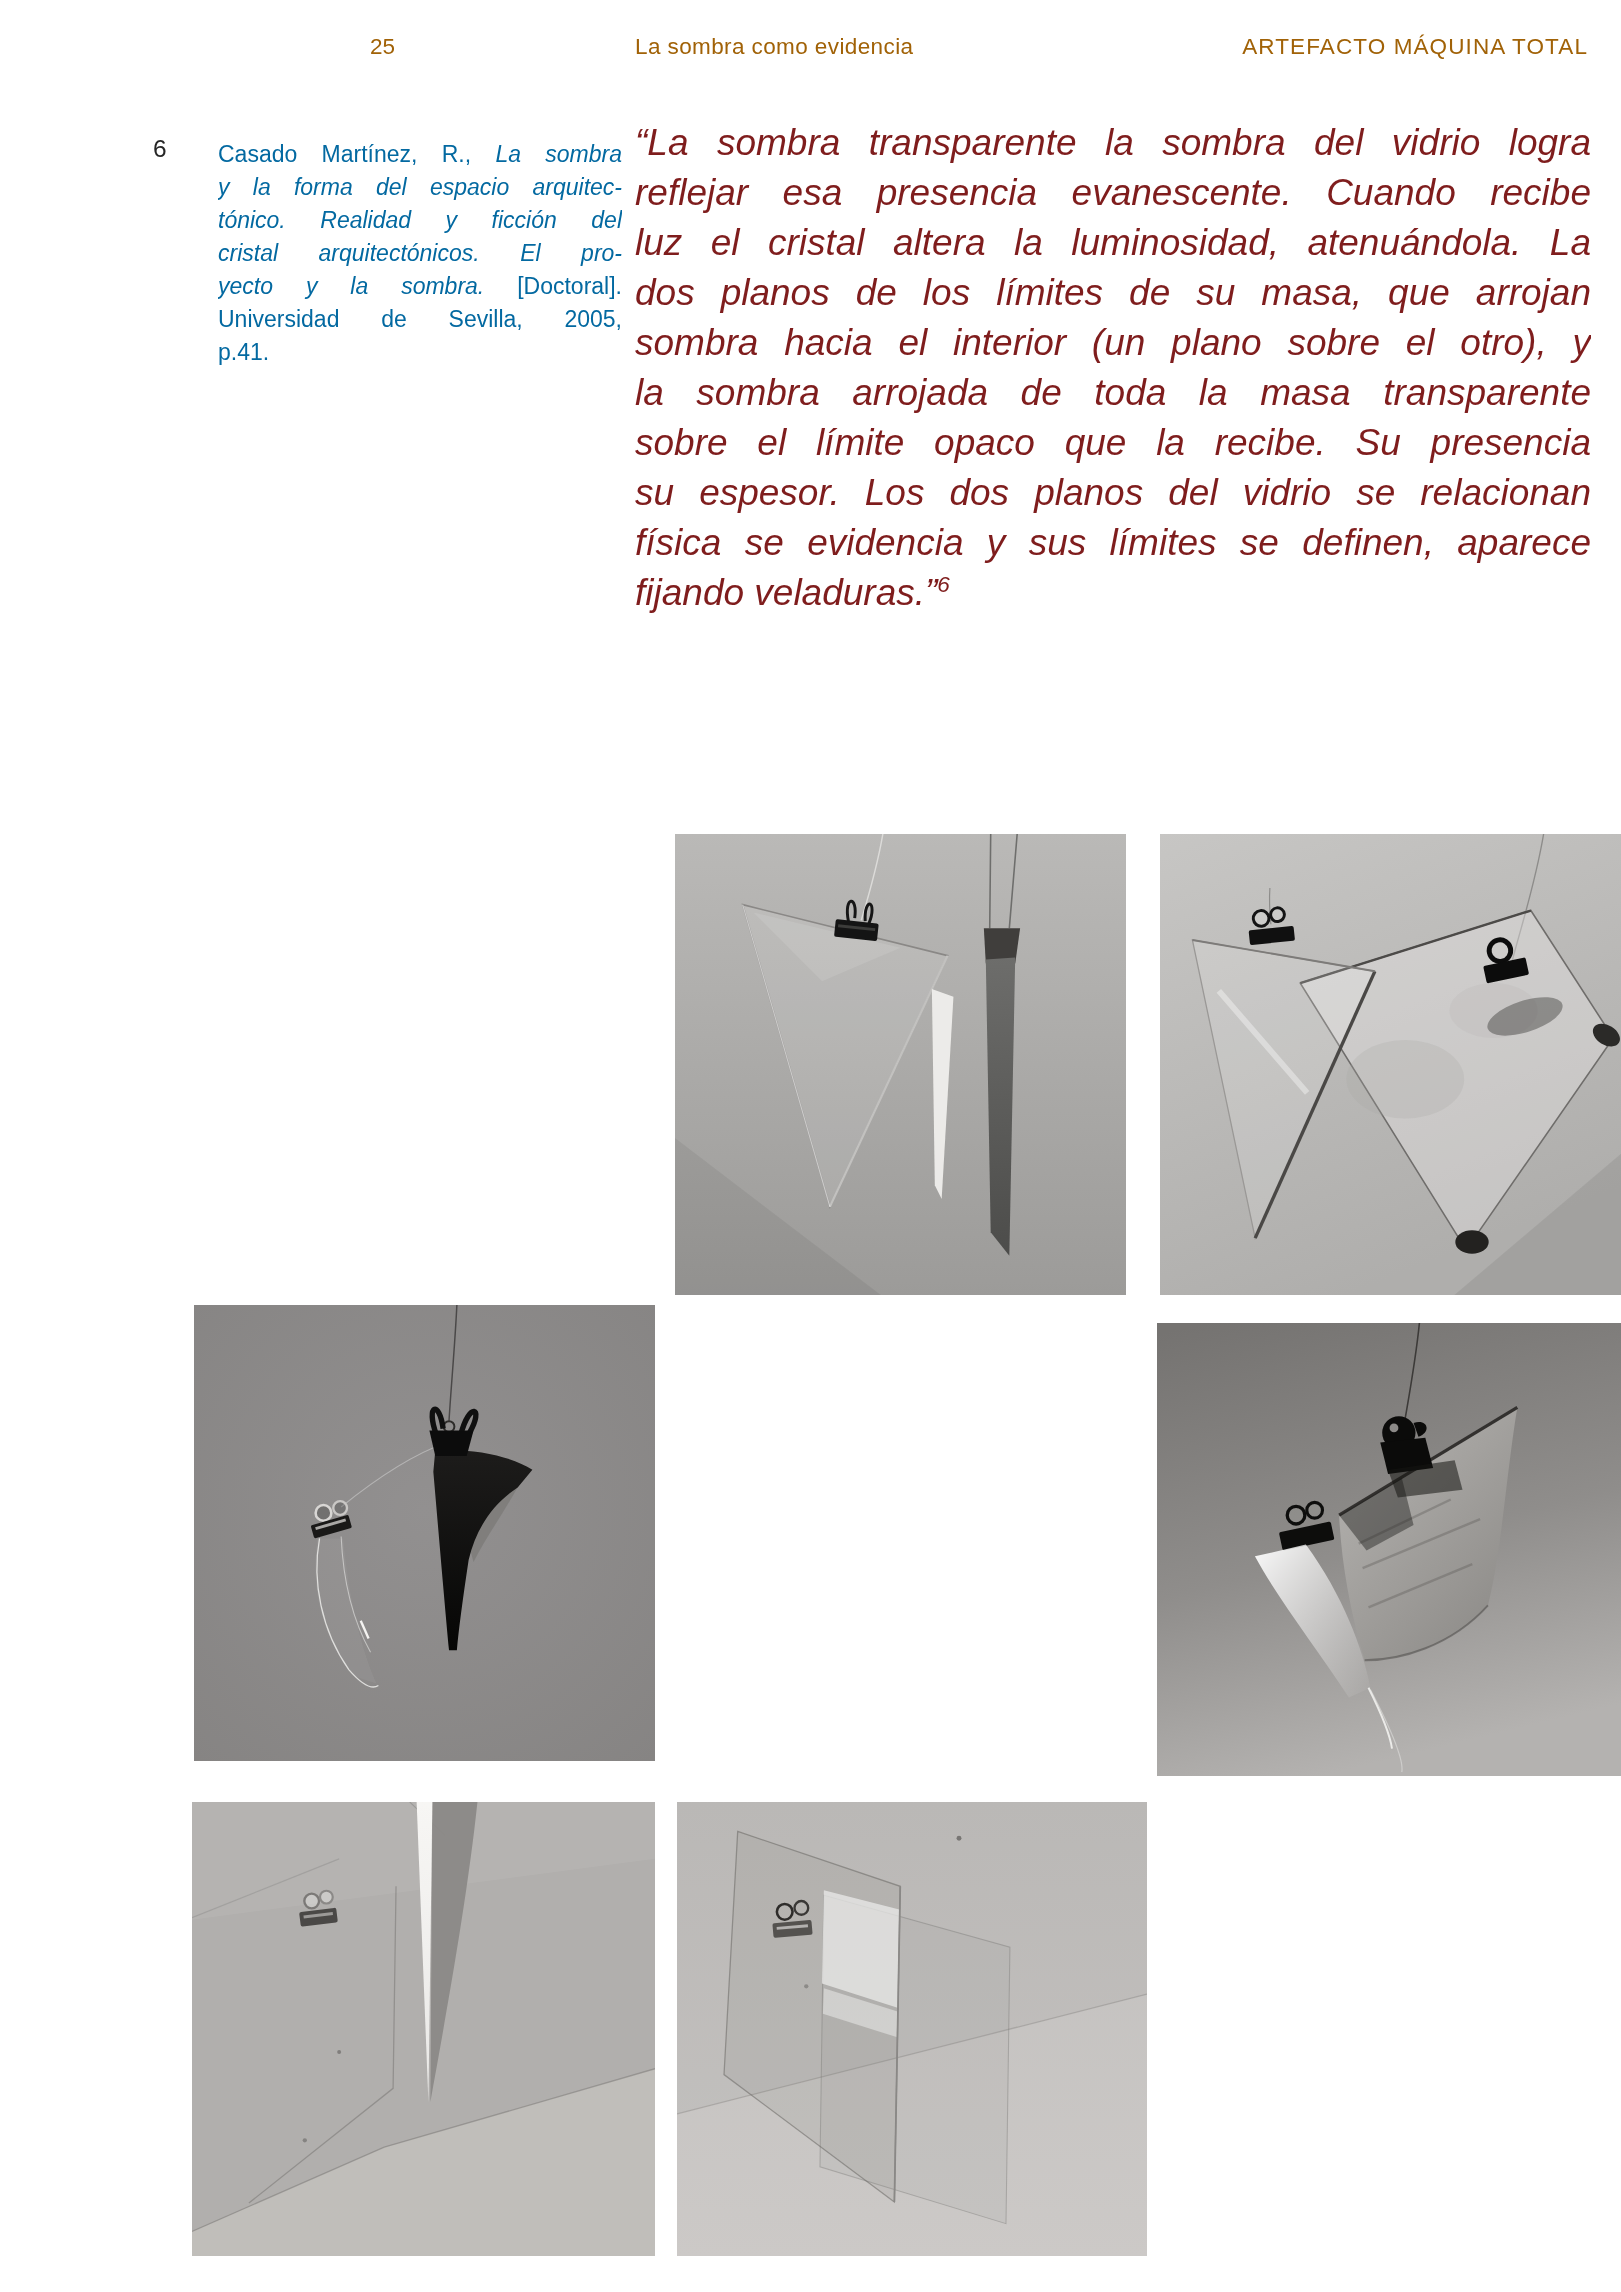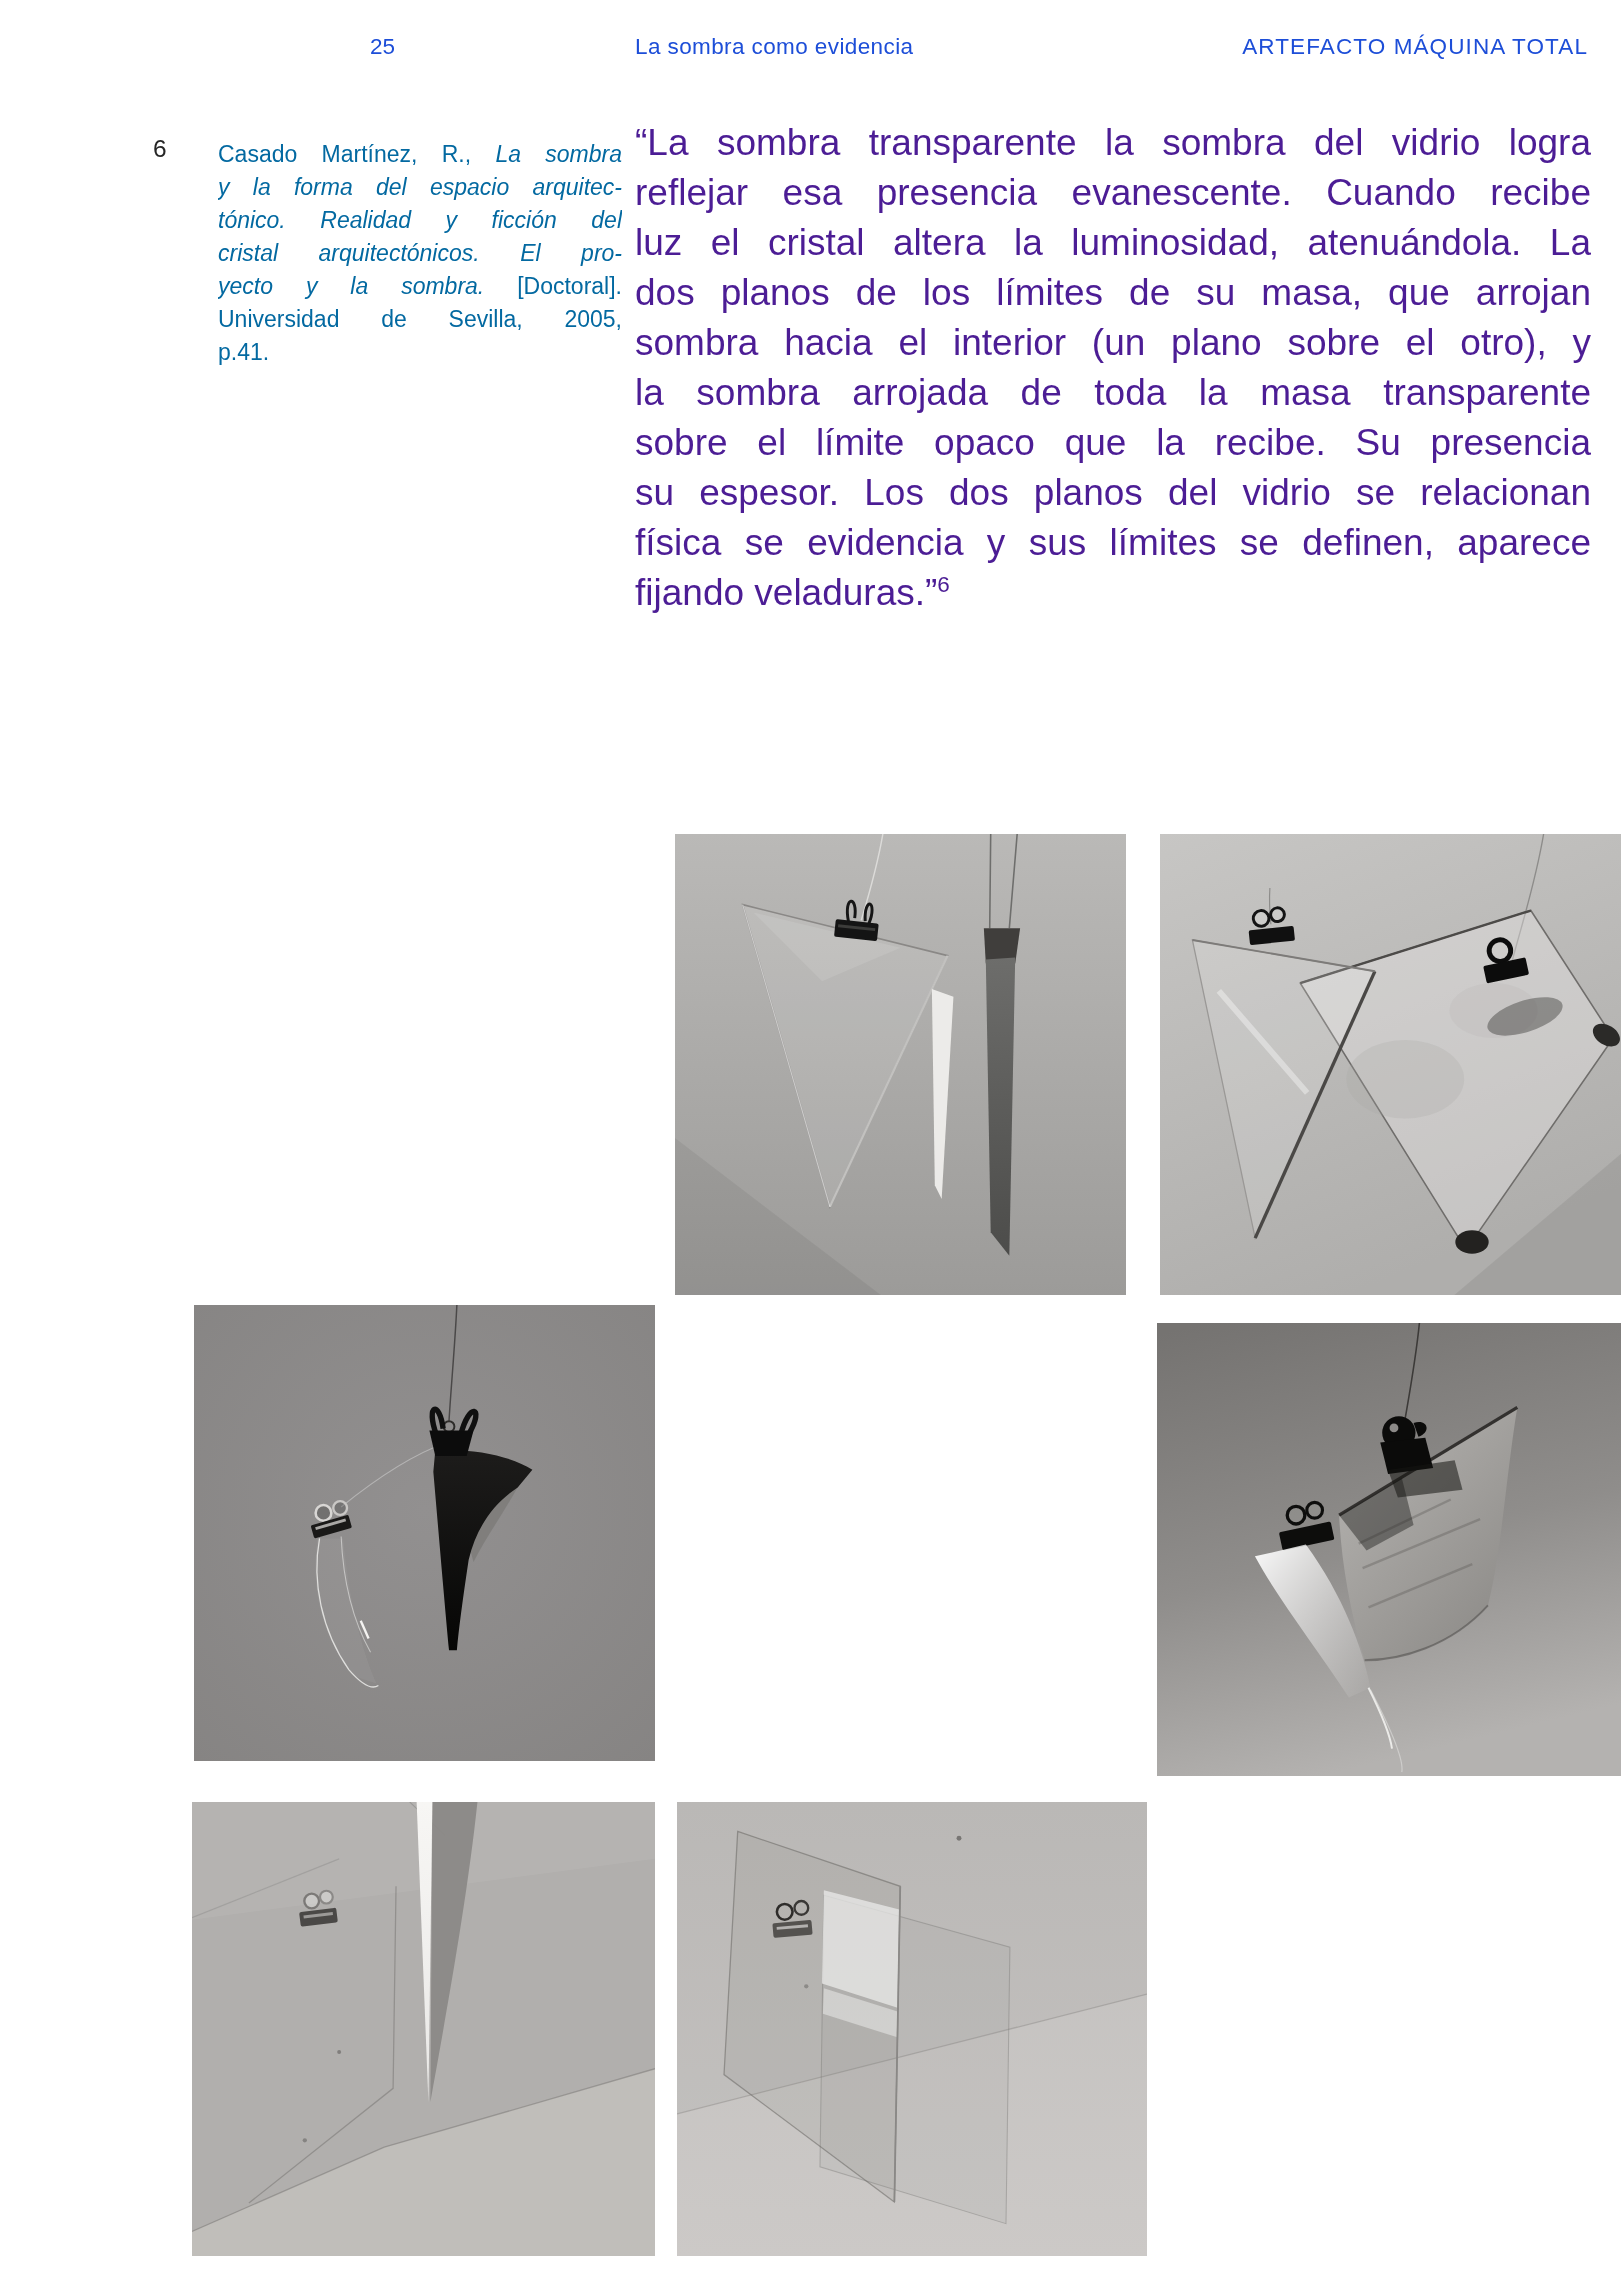--- a/index.html
+++ b/index.html
@@ -2,37 +2,37 @@
 <html><head>
 <meta charset="utf-8">
 <title>ARTEFACTO MÁQUINA TOTAL</title>
 <style>
   html,body{margin:0;padding:0;background:#ffffff;}
   .page{
     position:relative;width:1621px;height:2293px;background:#ffffff;
     font-family:"Liberation Sans", sans-serif;color:#1c1c1c;overflow:hidden;
   }
   
-  .hdr{position:absolute;top:33px;font-size:22.5px;line-height:27.4px;color:#1d4ed8;}
+  .hdr{position:absolute;top:33px;font-size:22.5px;line-height:27.4px;color:#a16207;}
   .hdr-pageno{left:370px;}
   .hdr-section{left:635px;letter-spacing:0.4px;}
   .hdr-work{right:33px;letter-spacing:1.1px;}
   
   .fn-num{position:absolute;left:153px;top:135px;font-size:24.5px;color:#262626;}
   .fn-block{
     position:absolute;left:218px;top:138px;width:404px;
     font-size:23px;line-height:33px;color:#0369a1;
   }
   .fn-line{height:33px;overflow:hidden;text-align:justify;text-align-last:justify;}
   .fn-line.last{text-align-last:left;}
   .fn-block .it{font-style:italic;}
   
   .quote{
     position:absolute;left:635px;top:118px;width:956px;
-    font-size:37px;line-height:50px;color:#4c1d95;
+    font-size:37px;line-height:50px;font-style:italic;color:#7f1d1d;
   }
   .q-line{height:50px;overflow:hidden;text-align:justify;text-align-last:justify;}
   .q-line.last{text-align-last:left;}
   .q-line sup{font-size:22.5px;line-height:0;vertical-align:super;}
   
   .photo{position:absolute;overflow:hidden;}
   .photo svg{display:block;width:100%;height:100%;}
   .ph-a{left:635px;top:818px;width:451px;height:461px;}
   .ph-b{left:1120px;top:818px;width:468px;height:461px;}
   .ph-c{left:154px;top:1289px;width:461px;height:456px;}

